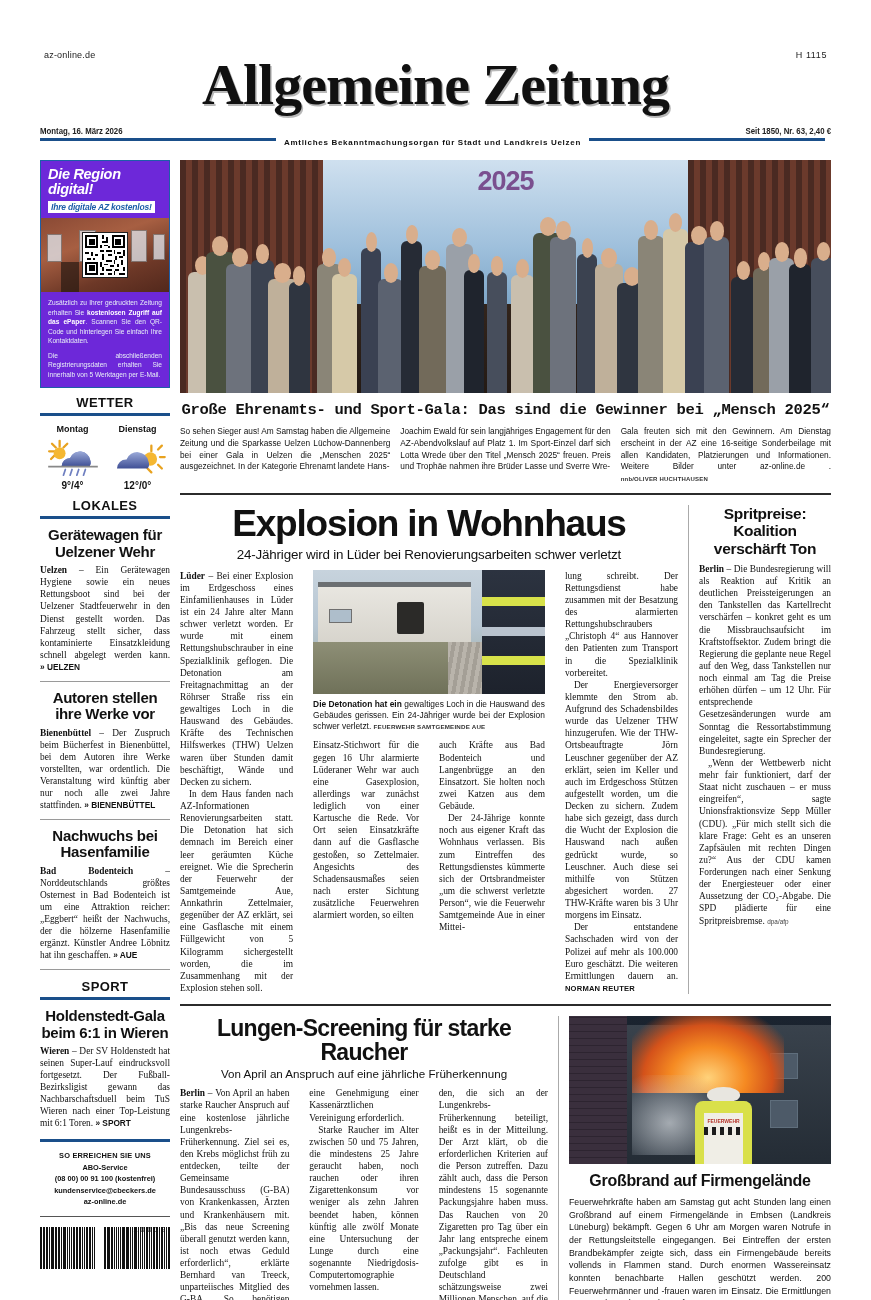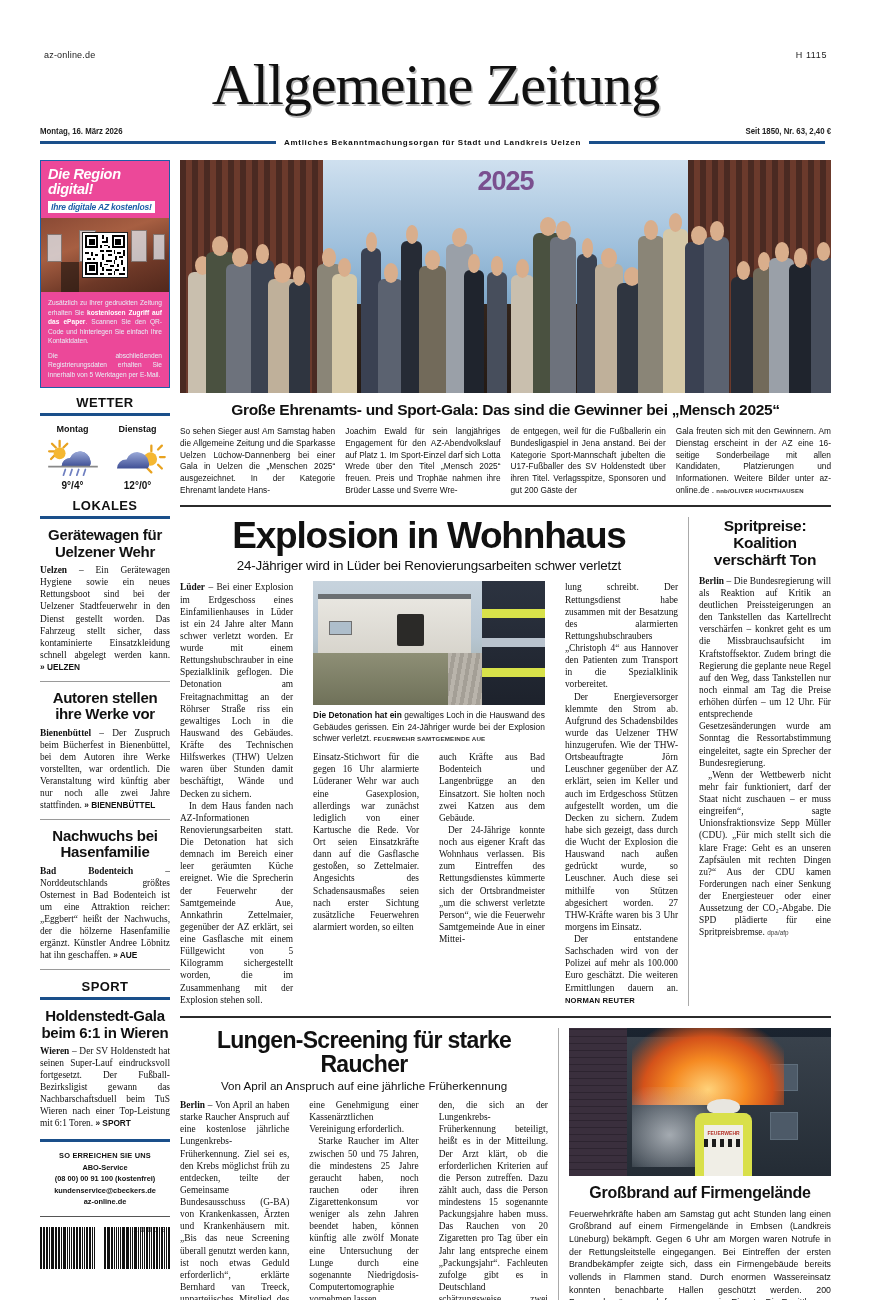--- a/index.html
+++ b/index.html
@@ -21,21 +21,21 @@
     font-size: 9px; letter-spacing: .2px; color: #222;
   }
   .mh-code {
     position: absolute; right: 44px; top: 50px;
     font-family: "Liberation Sans", sans-serif;
     font-size: 9px; letter-spacing: .6px; color: #222;
   }
   .mh-title {
     text-align: center;
     font-family: "Liberation Serif", serif;
-    font-weight: normal;
+    font-weight: bold;
     font-size: 58px;
     line-height: 1;
     letter-spacing: -1px;
     color: #111;
     margin-top: 8px;
     text-shadow: 1.5px 1.5px 0 rgba(0,0,0,.28);
   }
   .mh-sub {
     text-align: center;
     font-family: "Liberation Serif", serif;
@@ -54,38 +54,38 @@
   .mh-date, .mh-price {
     position: absolute; top: 0;
     font-family: "Liberation Sans", sans-serif;
     font-size: 8.5px; font-weight: bold; color: #222;
     transform: scaleX(.92); transform-origin: left top;
   }
   .mh-date { left: 0; }
   .mh-price { right: 0; transform-origin: right top; }
   .mh-bar {
     position: absolute; top: 12px; left: 0; right: 6px;
-    display: flex; align-items: center; gap: 8px;
+    display: flex; align-items: flex-start; gap: 8px;
   }
   .mh-bar .ln { flex: 1; height: 3px; background: #1a4f8a; }
   .mh-bar .txt {
     font-family: "Liberation Sans", sans-serif;
     font-size: 8px; font-weight: bold; letter-spacing: .7px;
     color: #111; white-space: nowrap;
   }
 
   
   .body-wrap { position: relative; padding: 0 40px; margin-top: 14px; }
   .cols { display: flex; gap: 0; }
   .col-left { width: 130px; flex: 0 0 130px; }
   .col-main { flex: 1; padding-left: 10px; }
 
   
   .promo {
-    background: #ec4899; color: #fff;
+    background: #6d28d9; color: #fff;
     border: 1px solid #1d5ea8;
   }
   .promo-head { padding: 6px 7px 4px 7px; }
   .promo-h1 {
     font-family: "Liberation Sans", sans-serif;
     font-weight: bold; font-style: italic;
     font-size: 14.5px; line-height: 1; color: #fff;
     letter-spacing: -.3px;
   }
   .promo-h2 {
@@ -208,21 +208,21 @@
   .crowd { position: absolute; left: 0; right: 0; bottom: 0; height: 76%; }
   .crowd .p { position: absolute; bottom: 0; border-radius: 6px 6px 0 0; }
   .crowd .head { position: absolute; border-radius: 50%; background: #d9ae8c; }
   .hero-credit {
     position: absolute; right: 3px; bottom: 2px;
     font-family: "Liberation Sans", sans-serif; font-size: 6px; color: #eee;
   }
 
   .photo-cap-head {
     text-align: center; margin-top: 8px;
-    font-family: Liberation Sans, sans-serif;
+    font-family: Liberation Mono, monospace;
     font-weight: bold; font-size: 15.5px; color: #111; letter-spacing: -.3px;
   }
   .cap-cols { display: flex; gap: 10px; margin-top: 7px; }
   .cap-cols .c {
     flex: 1;
     font-family: "Liberation Sans", sans-serif;
     font-size: 8.3px; line-height: 1.42; text-align: justify; color: #111;
     hyphens: auto;
   }
   .cap-credit {
@@ -688,21 +688,20 @@
               <span class="p" style="left: 96.9638%; width: 3.70525%; height: 76.4701%; background: rgb(71, 78, 92);"></span>
               <span class="head" style="left: 97.7789%; width: 2.07494%; height: 11%; bottom: 74.4701%;"></span>
             </div>
           <div class="hero-credit"></div>
         </div>
 
         <div class="photo-cap-head">Große Ehrenamts- und Sport-Gala: Das sind die Gewinner bei „Mensch 2025“</div>
         <div class="cap-cols">
           <div class="c">So sehen Sieger aus! Am Samstag haben die Allgemeine Zeitung und die Sparkasse Uelzen Lüchow-Dannenberg bei einer Gala in Uelzen die „Menschen 2025“ ausgezeichnet. In der Kategorie Ehrenamt landete Hans-</div>
           <div class="c">Joachim Ewald für sein langjähriges Engagement für den AZ-Abendvolkslauf auf Platz 1. Im Sport-Einzel darf sich Lotta Wrede über den Titel „Mensch 2025“ freuen. Preis und Trophäe nahmen ihre Brüder Lasse und Sverre Wre-</div>
-          <div class="c">de entgegen, weil für die Fußballerin ein Bundesligaspiel in Jena anstand. Bei der Kategorie Sport-Mannschaft jubelten die U17-Fußballer des SV Holdenstedt über ihren Titel. Verlagsspitze, Sponsoren und gut 200 Gäste der</div>
           <div class="c"><span>Gala freuten sich mit den Gewinnern. Am Dienstag erscheint in der AZ eine 16-seitige Sonderbeilage mit allen Kandidaten, Platzierungen und Informationen. Weitere Bilder unter az-online.de .</span> <span class="cap-credit">nnb/OLIVER HUCHTHAUSEN</span></div>
         </div>
         <div class="heavy-rule"></div>
 
         <div class="lead-wrap">
           <div class="lead-main">
             <div class="lead-h1">Explosion in Wohnhaus</div>
             <div class="lead-h2">24-Jähriger wird in Lüder bei Renovierungsarbeiten schwer verletzt</div>
 
             <div class="lead-cols">

